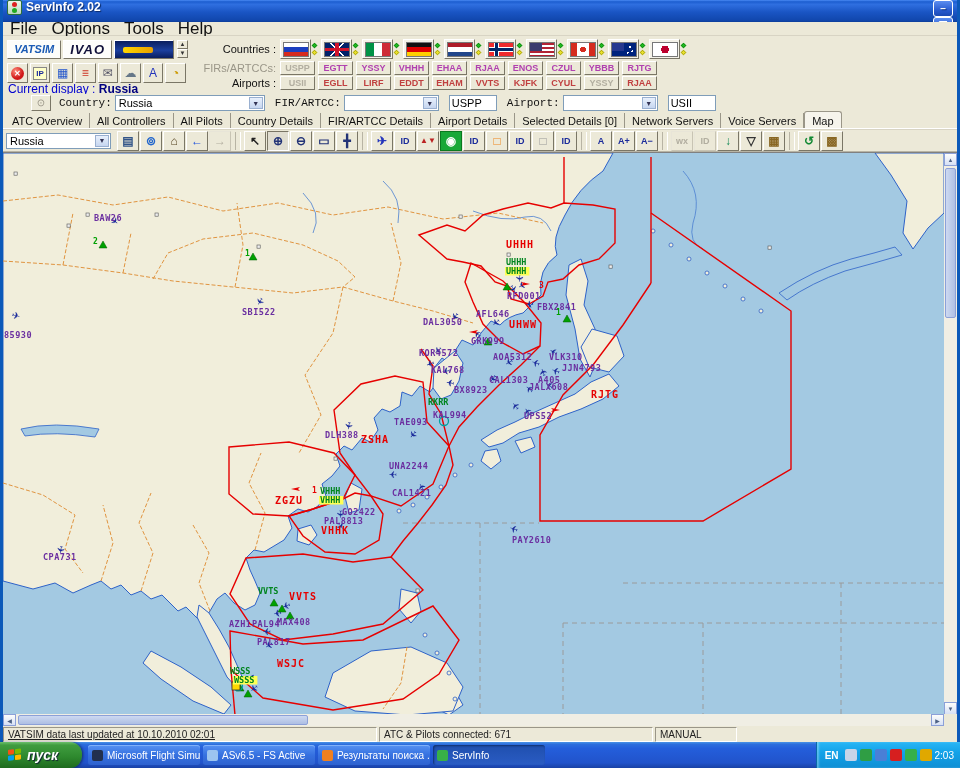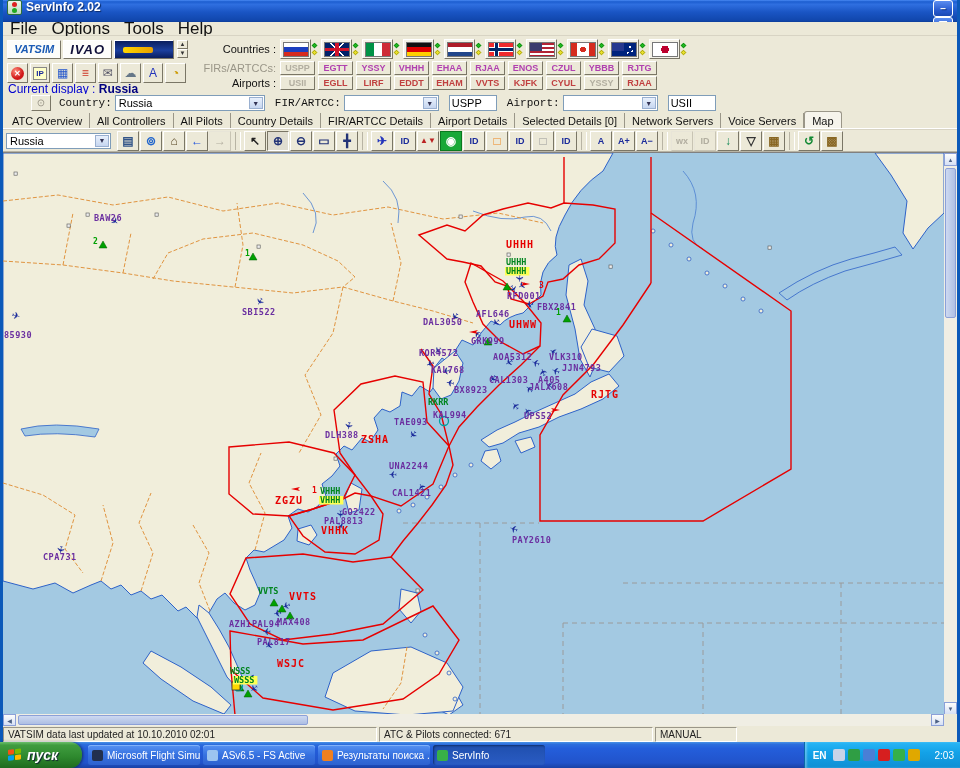--- a/index.html
+++ b/index.html
@@ -143,21 +143,21 @@
   .tasks{display:flex;flex:1;padding-left:6px;}
   .task{width:112px;height:20px;margin-right:3px;border-radius:3px;display:flex;align-items:center;padding:0 4px;
     background:linear-gradient(180deg,#5591f2,#3671e0 50%,#2e62cf);box-shadow:inset 0 1px 0 #7fb0f8;color:#fff;font-size:10px;
     white-space:nowrap;overflow:hidden;}
   .task.active{background:linear-gradient(180deg,#1f4fae,#2a5cc4);box-shadow:inset 1px 1px 2px #10306e;}
   .task .ticon{width:11px;height:11px;border-radius:2px;margin-right:4px;flex:0 0 11px;}
   .tray{height:26px;display:flex;align-items:center;padding:0 6px 0 8px;
     background:linear-gradient(180deg,#28b6f6 0%,#13a2e8 40%,#0f8fd4 100%);border-left:1px solid #0a6aa8;box-shadow:inset 2px 0 2px rgba(255,255,255,.3);}
   .tray .lang{color:#fff;font-size:10px;font-weight:bold;margin-right:6px;}
   .tray .ticon{width:12px;height:12px;border-radius:2px;margin-right:3px;}
-  .tray .clock{color:#fff;font-size:10px;margin-left:12px;}
+  .tray .clock{color:#fff;font-size:10px;margin-left:0;}
 </style>
 </head>
 <body>
 
 <div class="window">
   <div class="titlebar">
     <span class="app-icon">
         <i></i>
         <i></i>
       </span>
@@ -631,21 +631,21 @@
     </div>
     <div class="hscroll">
       <span class="sb-btn" style="left:0;top:0;width:13px;height:12px">◀</span>
       <span class="sb-thumb" style="left:15px;top:1px;width:290px;height:10px"></span>
       <span class="sb-btn" style="right:0;top:0;width:13px;height:12px">▶</span>
     </div>
     <div class="corner"></div>
   </div>
 
   <div class="statusbar" id="statusbar">
-      <span class="status-cell" style="width: 374px;">VATSIM data last updated at 10.10.2010 02:01</span>
+      <span class="status-cell" style="width: 374px; text-decoration: underline;">VATSIM data last updated at 10.10.2010 02:01</span>
       <span class="status-cell" style="width: 274px;">ATC &amp; Pilots connected: 671</span>
       <span class="status-cell" style="width: 82px;">MANUAL</span>
     </div>
 </div>
 
 <div class="taskbar">
   <div class="startbtn">
     <span class="winflag">
         <i></i>
         <i></i>

